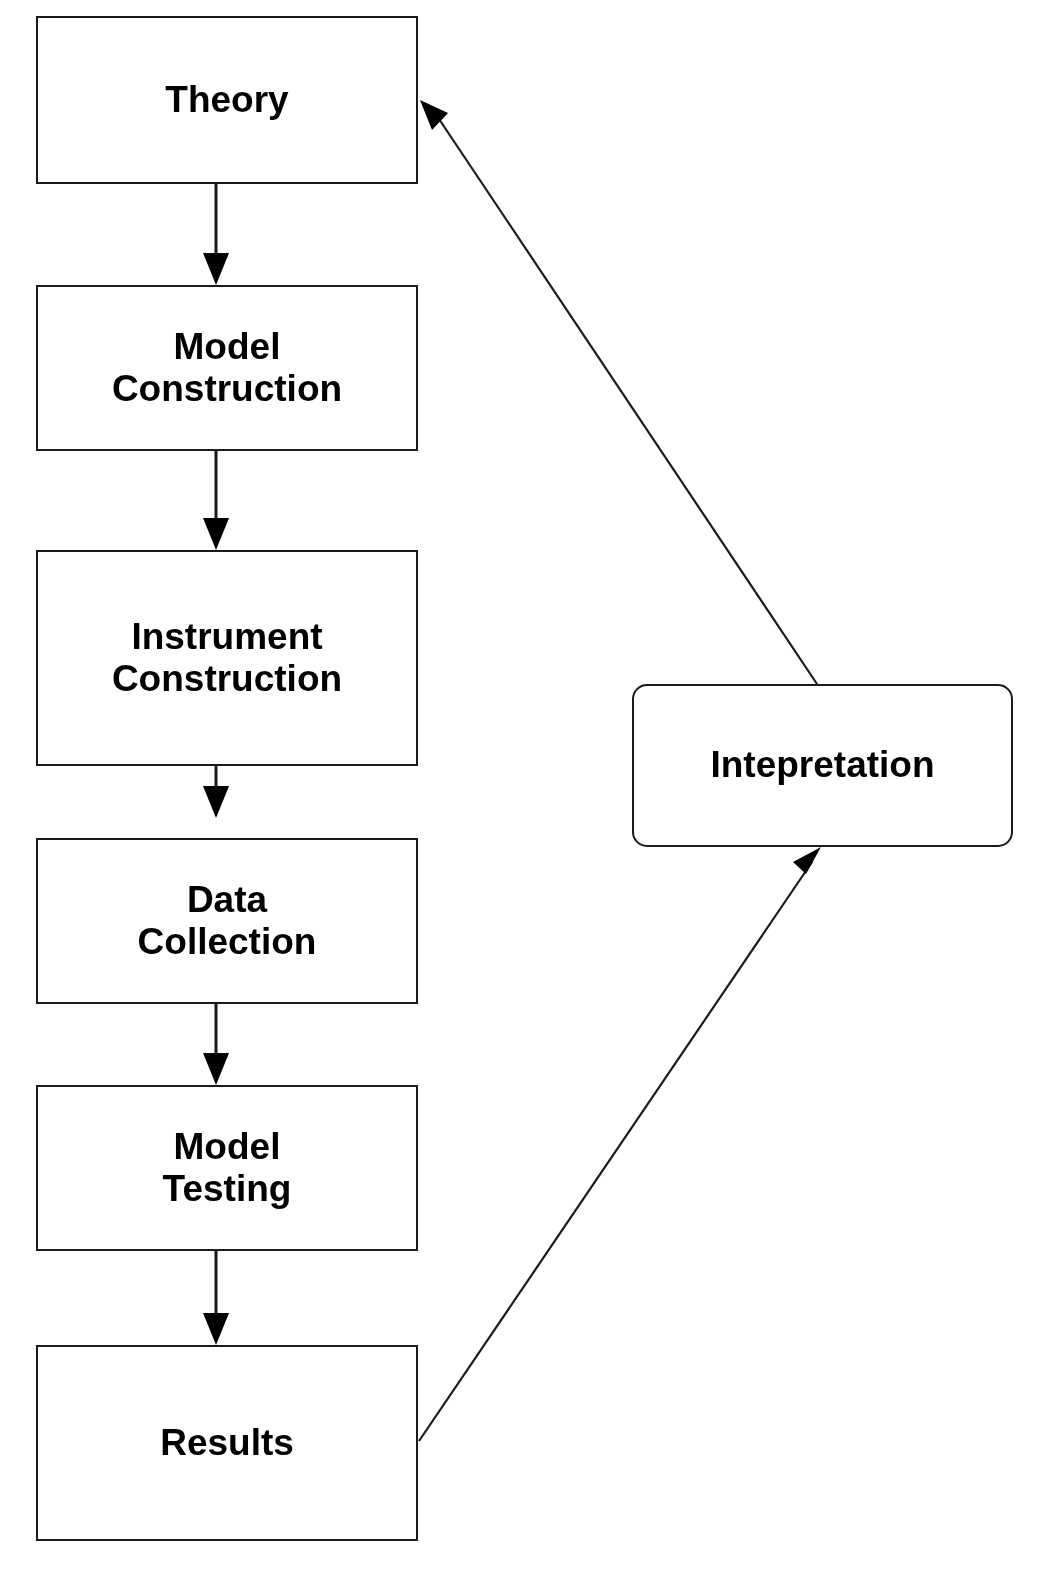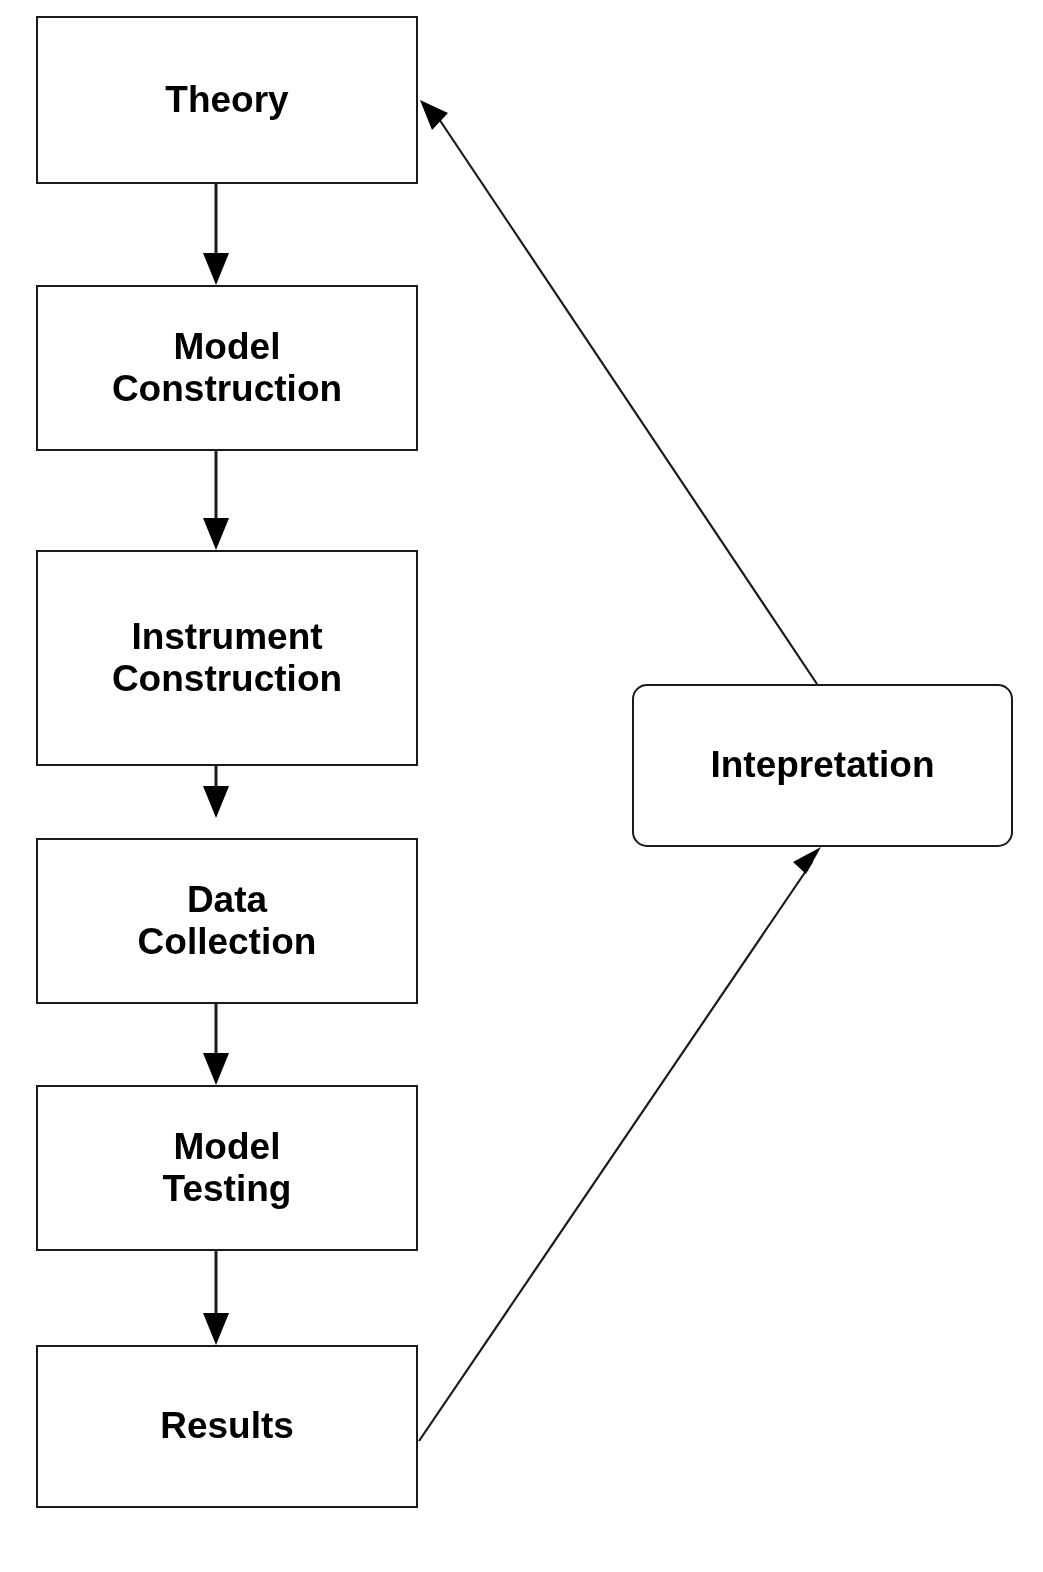--- a/index.html
+++ b/index.html
@@ -115,21 +115,21 @@
   <div class="node-box" style="left:36px; top:818px; width:382px; height:166px;margin-top:20px;">
     <span class="node-label">Data
 Collection</span>
   </div>
 
   <div class="node-box" style="left:36px; top:1085px; width:382px; height:166px;">
     <span class="node-label">Model
 Testing</span>
   </div>
 
-  <div class="node-box" style="left:36px; top:1345px; width:382px; height:163px;">
+  <div class="node-box" style="left:36px; top:1345px; width:382px; height:196px;">
     <span class="node-label">Results</span>
   </div>
 
   <div class="node-box" style="left:632px; top:684px; width:381px; height:163px;border-radius:15px;">
     <span class="node-label">Intepretation</span>
   </div>
 
 </div>
 
 </body></html>

